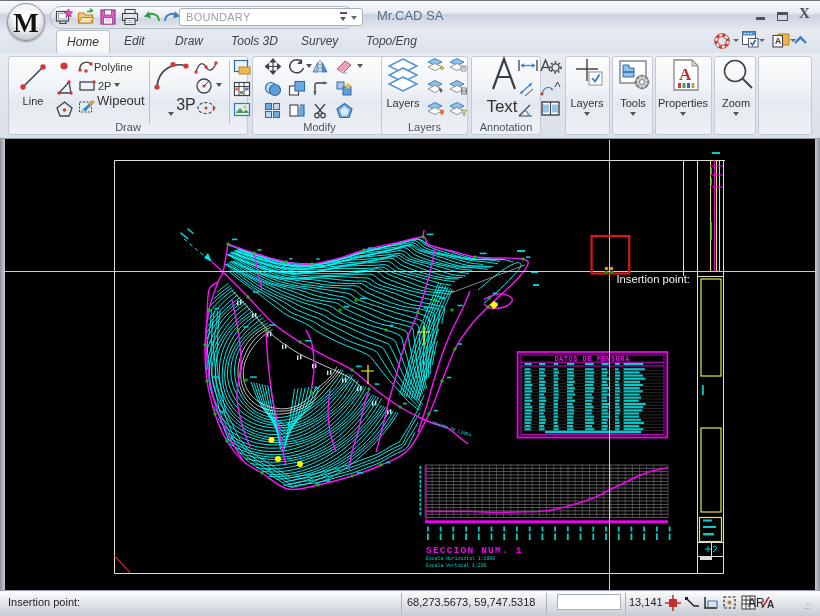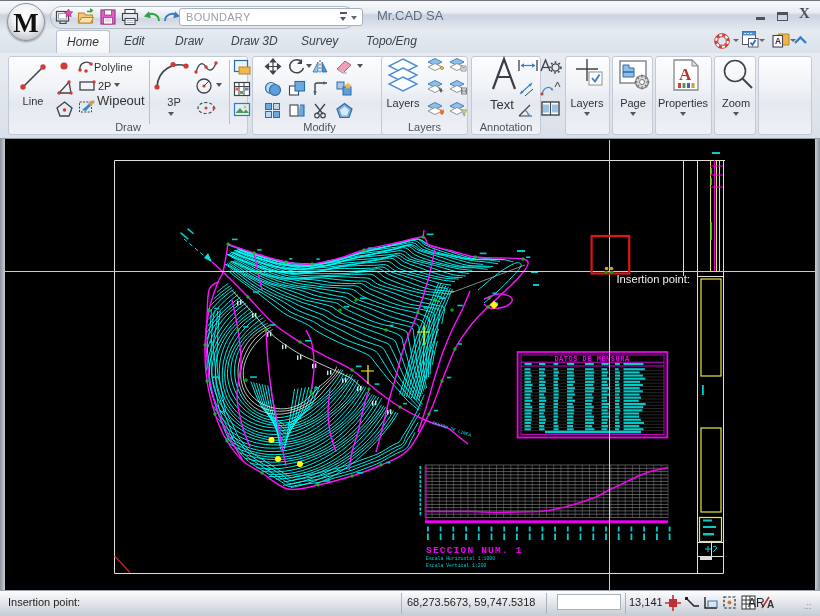--- a/index.html
+++ b/index.html
@@ -82,21 +82,21 @@
       <div style="position:absolute;left:340px;top:16px;width:0;height:0;border-left:3.5px solid transparent;border-right:3.5px solid transparent;border-top:4px solid #556"></div>
     <div id="title">Mr.CAD SA</div>
     <div style="position:absolute;left:756px;top:16px;width:9px;height:2.5px;background:#4c535c"></div>
     <div style="position:absolute;left:777px;top:11px;width:11px;height:9px;border:1.5px solid #4c535c;border-top:3px solid #4c535c"></div>
     <div style="position:absolute;left:799px;top:4px;font-size:15px;font-weight:bold;color:#4c535c;font-family:'Liberation Serif',serif">X</div>
   </div>
   <div id="tabrow">
     <div id="hometab">Home</div>
     <div class="tab" style="left:124px">Edit</div>
     <div class="tab" style="left:175px">Draw</div>
-    <div class="tab" style="left:231px">Draw 3D</div>
+    <div class="tab" style="left:231px">Tools 3D</div>
     <div class="tab" style="left:301px">Survey</div>
     <div class="tab" style="left:366px">Topo/Eng</div>
   </div>
   <div id="ribbon">
     <div class="grp" style="left:8px;width:240px">
         <div class="grplabel">Draw</div>
       </div>
     <div class="grp" style="left:252px;width:135px">
         <div class="grplabel">Modify</div>
       </div>
@@ -334,26 +334,26 @@
         <rect x="17" y="25" width="3" height="5" fill="#4060c0"></rect>
         <rect x="21.5" y="25" width="3" height="5" fill="#c0a040"></rect>
       </svg>
 <svg style="position:absolute;left:721px;top:58px" width="34" height="34" viewBox="0 0 34 34">
         <circle cx="14" cy="13" r="10.5" fill="none" stroke="#3f4448" stroke-width="1.6"></circle>
         <path d="M21.5 20.5L31 30" stroke="#3f4448" stroke-width="2"></path>
       </svg>
       <div style="position:absolute;left:-27px;width:120px;text-align:center;top:95px;font-size:11px;color:#333;font-weight:normal;">Line</div>
       <div style="position:absolute;left:94px;top:61px;font-size:11px;color:#333;font-weight:normal;">Polyline</div>
       <div style="position:absolute;left:98px;top:79.5px;font-size:11px;color:#333;font-weight:normal;">2P</div>
-      <div style="position:absolute;left:114px;width:120px;text-align:center;top:96px;font-size:11px;color:#333;font-weight:normal;">3P</div>
+      <div style="position:absolute;left:126px;width:120px;text-align:center;top:96px;font-size:16px;color:#333;font-weight:normal;">3P</div>
       <div style="position:absolute;left:97px;top:93px;font-size:13px;color:#333;font-weight:normal;">Wipeout</div>
       <div style="position:absolute;left:343px;width:120px;text-align:center;top:97px;font-size:11px;color:#333;font-weight:normal;">Layers</div>
-      <div style="position:absolute;left:442px;width:120px;text-align:center;top:97px;font-size:13px;color:#333;font-weight:normal;">Text</div>
+      <div style="position:absolute;left:442px;width:120px;text-align:center;top:97px;font-size:17px;color:#333;font-weight:normal;">Text</div>
       <div style="position:absolute;left:527px;width:120px;text-align:center;top:97px;font-size:11px;color:#333;font-weight:normal;">Layers</div>
-      <div style="position:absolute;left:573px;width:120px;text-align:center;top:97px;font-size:11px;color:#333;font-weight:normal;">Page</div>
+      <div style="position:absolute;left:573px;width:120px;text-align:center;top:97px;font-size:11px;color:#333;font-weight:normal;">Tools</div>
       <div style="position:absolute;left:623px;width:120px;text-align:center;top:97px;font-size:11px;color:#333;font-weight:normal;">Properties</div>
       <div style="position:absolute;left:676px;width:120px;text-align:center;top:97px;font-size:11px;color:#333;font-weight:normal;">Zoom</div>
       <div style="position:absolute;left:167.5px;top:112px;width:0;height:0;border-left:3.5px solid transparent;border-right:3.5px solid transparent;border-top:4px solid #555"></div>
       <div style="position:absolute;left:583.5px;top:112px;width:0;height:0;border-left:3.5px solid transparent;border-right:3.5px solid transparent;border-top:4px solid #555"></div>
       <div style="position:absolute;left:629.5px;top:112px;width:0;height:0;border-left:3.5px solid transparent;border-right:3.5px solid transparent;border-top:4px solid #555"></div>
       <div style="position:absolute;left:679.5px;top:112px;width:0;height:0;border-left:3.5px solid transparent;border-right:3.5px solid transparent;border-top:4px solid #555"></div>
       <div style="position:absolute;left:732.5px;top:112px;width:0;height:0;border-left:3.5px solid transparent;border-right:3.5px solid transparent;border-top:4px solid #555"></div>
       <div style="position:absolute;left:114px;top:83px;width:0;height:0;border-left:3.5px solid transparent;border-right:3.5px solid transparent;border-top:4px solid #555"></div>
       <div style="position:absolute;left:216px;top:83px;width:0;height:0;border-left:3.5px solid transparent;border-right:3.5px solid transparent;border-top:4px solid #555"></div>
       <svg style="position:absolute;left:714px;top:33px" width="17" height="17" viewBox="0 0 17 17">

